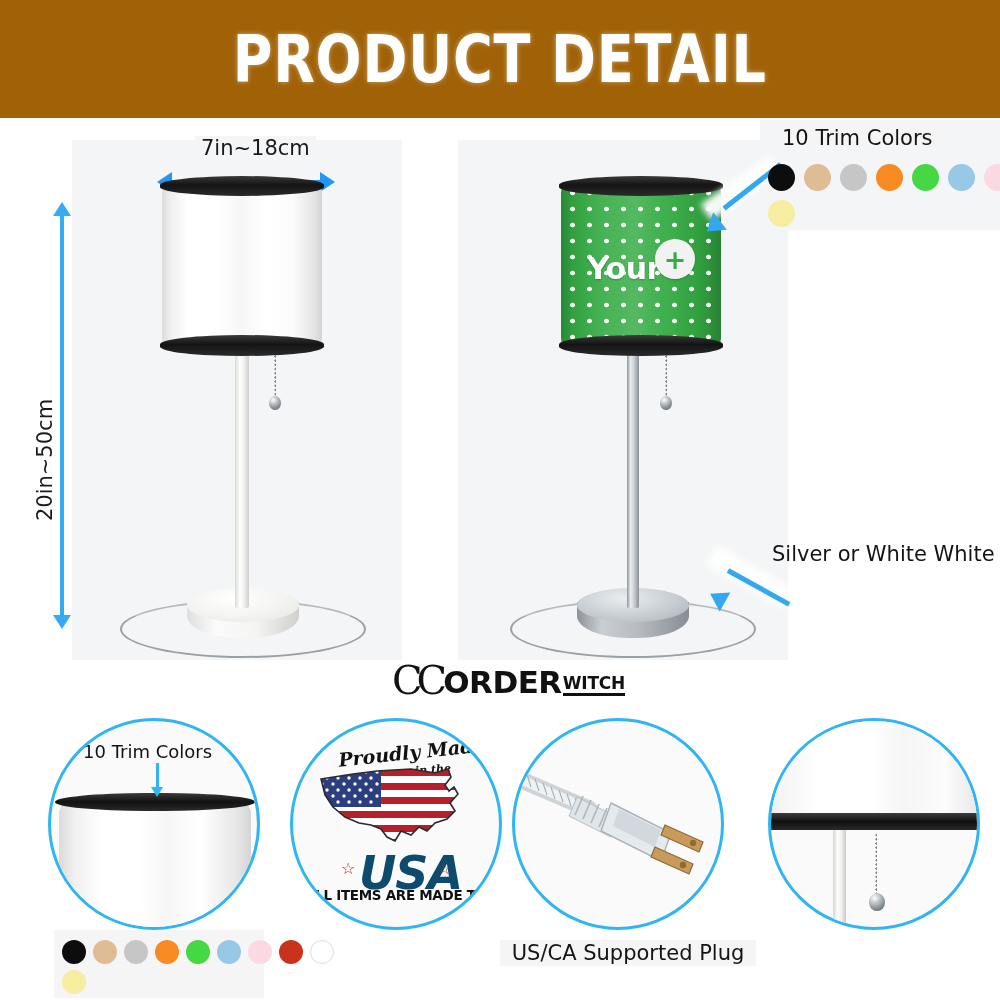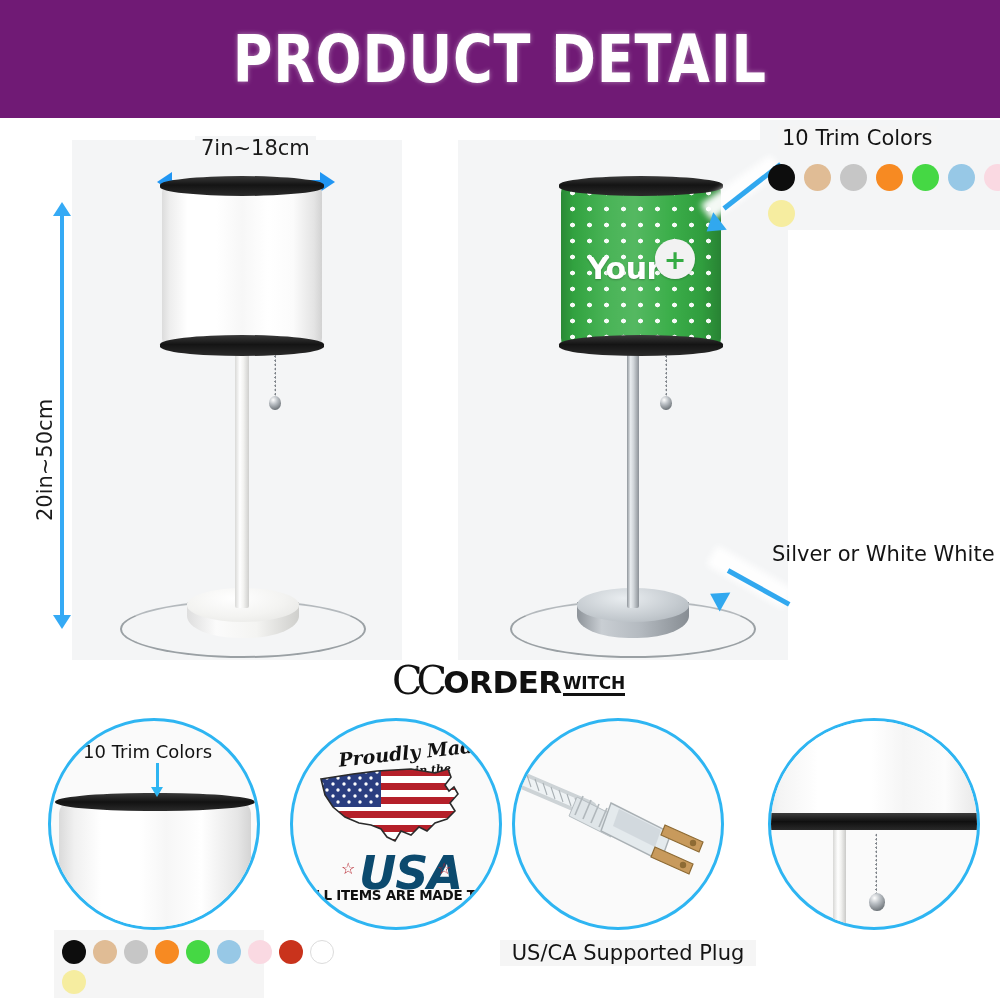--- a/index.html
+++ b/index.html
@@ -8,21 +8,21 @@
     width: 1000px; height: 1000px;
     background: #ffffff;
     font-family: "Liberation Sans", sans-serif;
     overflow: hidden;
   }
   #page { position: relative; width: 1000px; height: 1000px; background: #ffffff; }
 
   
   .banner {
     position: absolute; left: 0; top: 0; width: 1000px; height: 118px;
-    background: #701a75;
+    background: #a16207;
     display: flex; align-items: center; justify-content: center;
   }
   .banner-title {
     color: #ffffff;
     font-family: "DejaVu Sans", sans-serif;
     font-weight: bold;
     font-size: 66px;
     letter-spacing: 1px;
     transform: scaleX(0.82);
     transform-origin: center;

